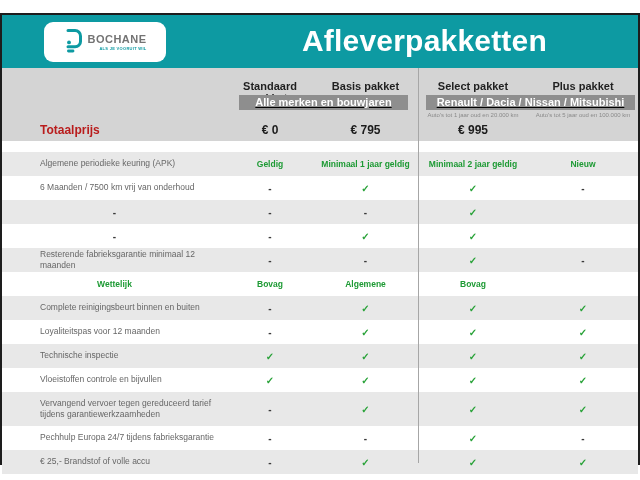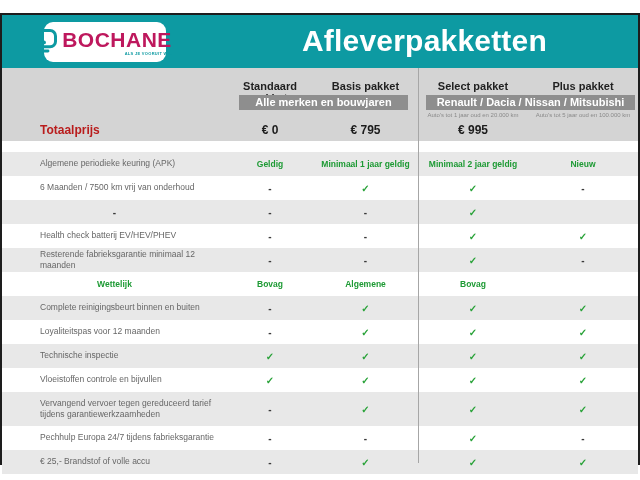--- a/index.html
+++ b/index.html
@@ -9,32 +9,32 @@
   .sheet { position:absolute; left:0; top:13px; width:640px; height:452px;
            border:2px solid #1d1d1d; background:#ffffff; }
 
   
   .topbar { position:relative; height:53px; background:#0d9aa2; }
   .logo { position:absolute; left:42px; top:7px; width:122px; height:40px;
           background:#ffffff; border-radius:9px; display:flex; align-items:center;
           justify-content:center; gap:4px; }
   .logo-mark { flex:0 0 auto; margin-top:2px; }
   .logo-textwrap { display:flex; flex-direction:column; align-items:flex-end; }
-  .logo-name { font-size:21px; font-weight:700; color:#be185d; letter-spacing:0.5px; line-height:1; }
+  .logo-name { font-size:11px; font-weight:700; color:#737373; letter-spacing:0.5px; line-height:1; }
   .logo-tagline { font-size:4px; font-weight:700; color:#0d9aa2; letter-spacing:0.3px; margin-top:1px; }
   .title { position:absolute; left:300px; top:9px; color:#ffffff; font-size:30px;
            font-weight:700; letter-spacing:0.2px; }
 
   
   .band { position:relative; height:73px; background:#d4d4d4; }
   .grid5 { display:grid; grid-template-columns:225px 86px 105px 110px 110px; }
   .names { position:absolute; left:0; top:12px; width:636px; }
   .col-name { text-align:center; font-size:11px; font-weight:700; color:#1f1f1f; }
   .banners { position:absolute; left:0; top:27px; width:636px;
-             display:grid; grid-template-columns:225px 191px 220px; }
+             display:grid; grid-template-columns:225px 191px 220px;text-decoration:underline; }
   .banner { background:#8e8e8e; color:#ffffff; font-size:11px; font-weight:700;
             text-align:center; line-height:15px; height:15px; }
   .banner.b1 { margin:0 10px 0 12px; }
   .banner.b2 { margin:0 3px 0 8px; }
   .notes { position:absolute; left:0; top:44px; width:636px; }
   .note { text-align:center; font-size:6px; color:#8a8a8a; }
   .totalrow { position:absolute; left:0; top:53px; width:636px; height:18px; align-items:center; }
   .total-label { padding-left:38px; font-size:12px; font-weight:700; color:#b91c1c; }
   .price { text-align:center; font-size:12px; font-weight:700; color:#1c1c1c; }
 
@@ -118,21 +118,20 @@
         <div class="fcell check">✓</div>
         <div class="fcell dash">-</div>
       </div>
       <div class="frow alt">
         <div class="fcell dash">-</div>
         <div class="fcell dash">-</div>
         <div class="fcell dash">-</div>
         <div class="fcell check">✓</div>
       </div>
       <div class="frow">
-        <div class="flabel">Health check batterij EV/HEV/PHEV</div>
         <div class="fcell dash">-</div>
         <div class="fcell dash">-</div>
         <div class="fcell check">✓</div>
         <div class="fcell check">✓</div>
       </div>
       <div class="frow alt">
         <div class="flabel">Resterende fabrieksgarantie minimaal 12 maanden</div>
         <div class="fcell dash">-</div>
         <div class="fcell dash">-</div>
         <div class="fcell check">✓</div>

